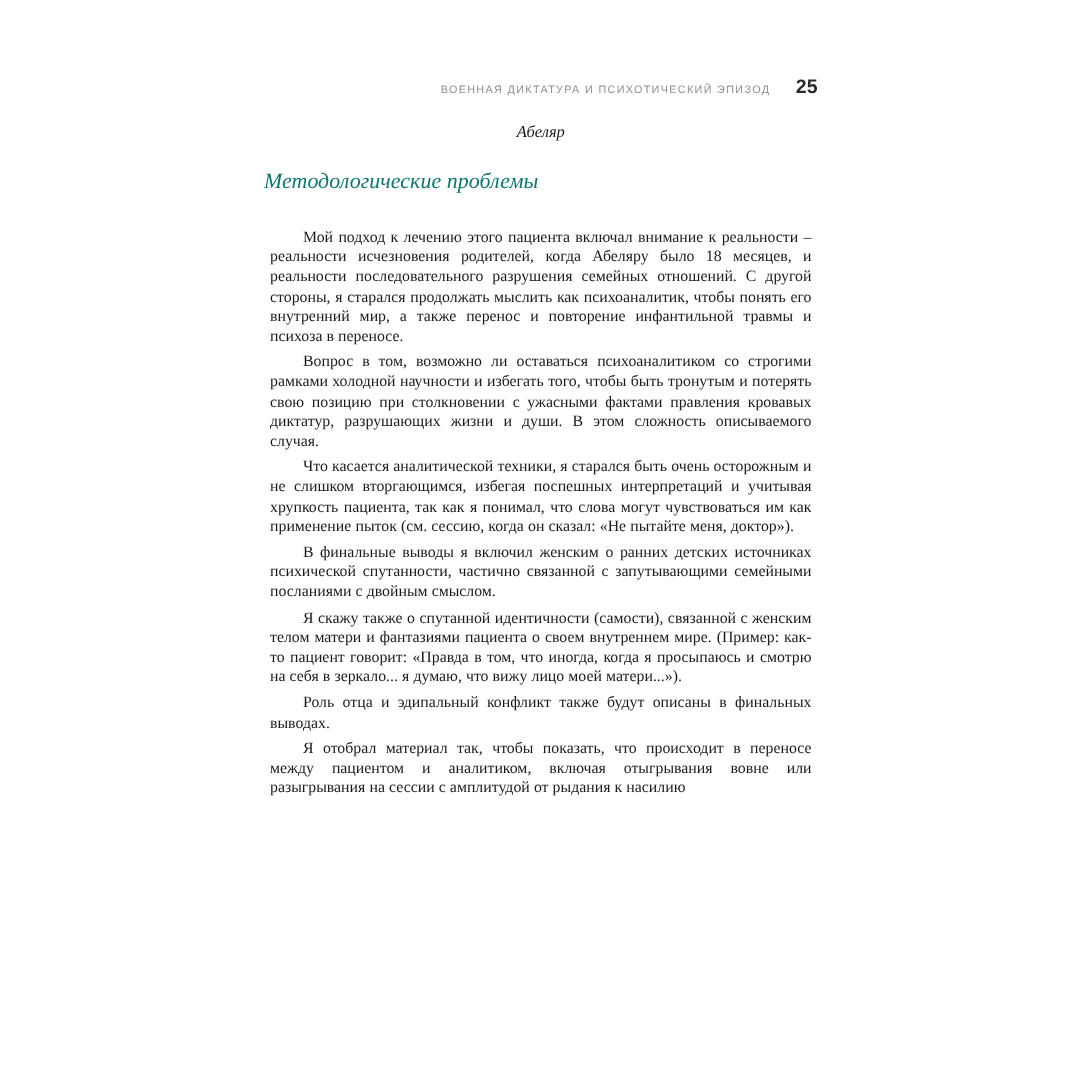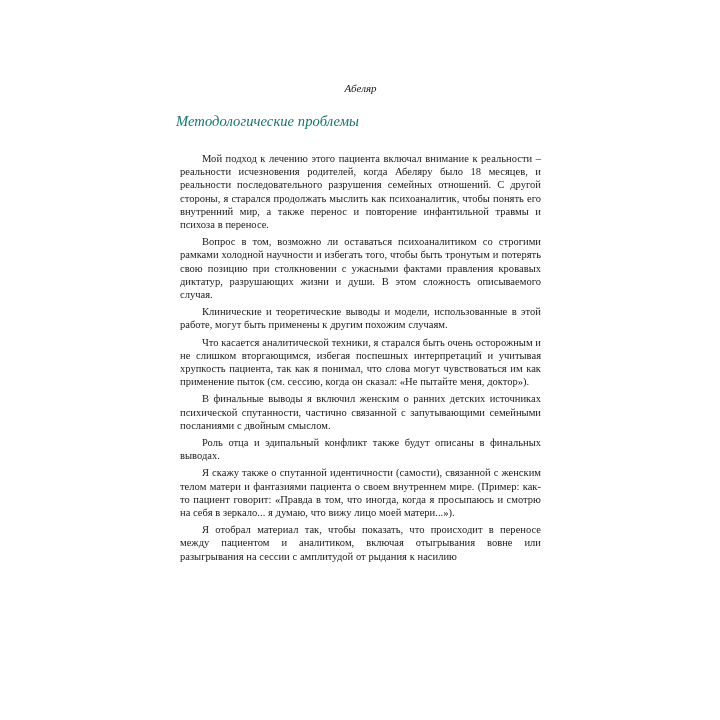--- a/index.html
+++ b/index.html
@@ -90,29 +90,32 @@
     hyphens: manual;
     color: #1a1a1a;
     word-spacing: 0.1px;
   }
 </style>
 </head>
 <body>
 
 <div class="page">
 
+  <div class="running-head">
+    <span class="running-head-title">ВОЕННАЯ ДИКТАТУРА И ПСИХОТИЧЕСКИЙ ЭПИЗОД</span>
+    <span class="running-head-folio">25</span>
+  </div>
 
   <div class="author-line">Абеляр</div>
 
   <div class="section-heading">Методологические проблемы</div>
 
   <div class="body-block">
     <p>Мой подход к лечению этого пациента включал внимание к реальности – реальности исчезновения родителей, когда Абеляру было 18 месяцев, и реальности последовательного разрушения семейных отношений. С другой стороны, я старался продолжать мыслить как психоаналитик, чтобы понять его внутренний мир, а также перенос и повторение инфантильной травмы и психоза в переносе.</p>
     <p>Вопрос в том, возможно ли оставаться психоаналитиком со строгими рамками холодной научности и избегать того, чтобы быть тронутым и потерять свою позицию при столкновении с ужасными фактами правления кровавых диктатур, разрушающих жизни и души. В этом сложность описываемого случая.</p>
-    <p>Клинические и теоретические выводы и модели, использованные в этой работе, могут быть применены к другим похожим случаям.</p>
     <p>Что касается аналитической техники, я старался быть очень осторожным и не слишком вторгающимся, избегая поспешных интерпретаций и учитывая хрупкость пациента, так как я понимал, что слова могут чувствоваться им как применение пыток (см. сессию, когда он сказал: «Не пытайте меня, доктор»).</p>
     <p>В финальные выводы я включил женским о ранних детских источниках психической спутанности, частично связанной с запутывающими семейными посланиями с двойным смыслом.</p>
+    <p>Я скажу также о спутанной идентичности (самости), связанной с женским телом матери и фантазиями пациента о своем внутреннем мире. (Пример: как-то пациент говорит: «Правда в том, что иногда, когда я просыпаюсь и смотрю на себя в зеркало... я думаю, что вижу лицо моей матери...»).</p>
     <p>Роль отца и эдипальный конфликт также будут описаны в финальных выводах.</p>
-    <p>Я скажу также о спутанной идентичности (самости), связанной с женским телом матери и фантазиями пациента о своем внутреннем мире. (Пример: как-то пациент говорит: «Правда в том, что иногда, когда я просыпаюсь и смотрю на себя в зеркало... я думаю, что вижу лицо моей матери...»).</p>
     <p>Я отобрал материал так, чтобы показать, что происходит в переносе между пациентом и аналитиком, включая отыгрывания вовне или разыгрывания на сессии с амплитудой от рыдания к насилию</p>
   </div>
 
 </div>
 
 </body></html>

